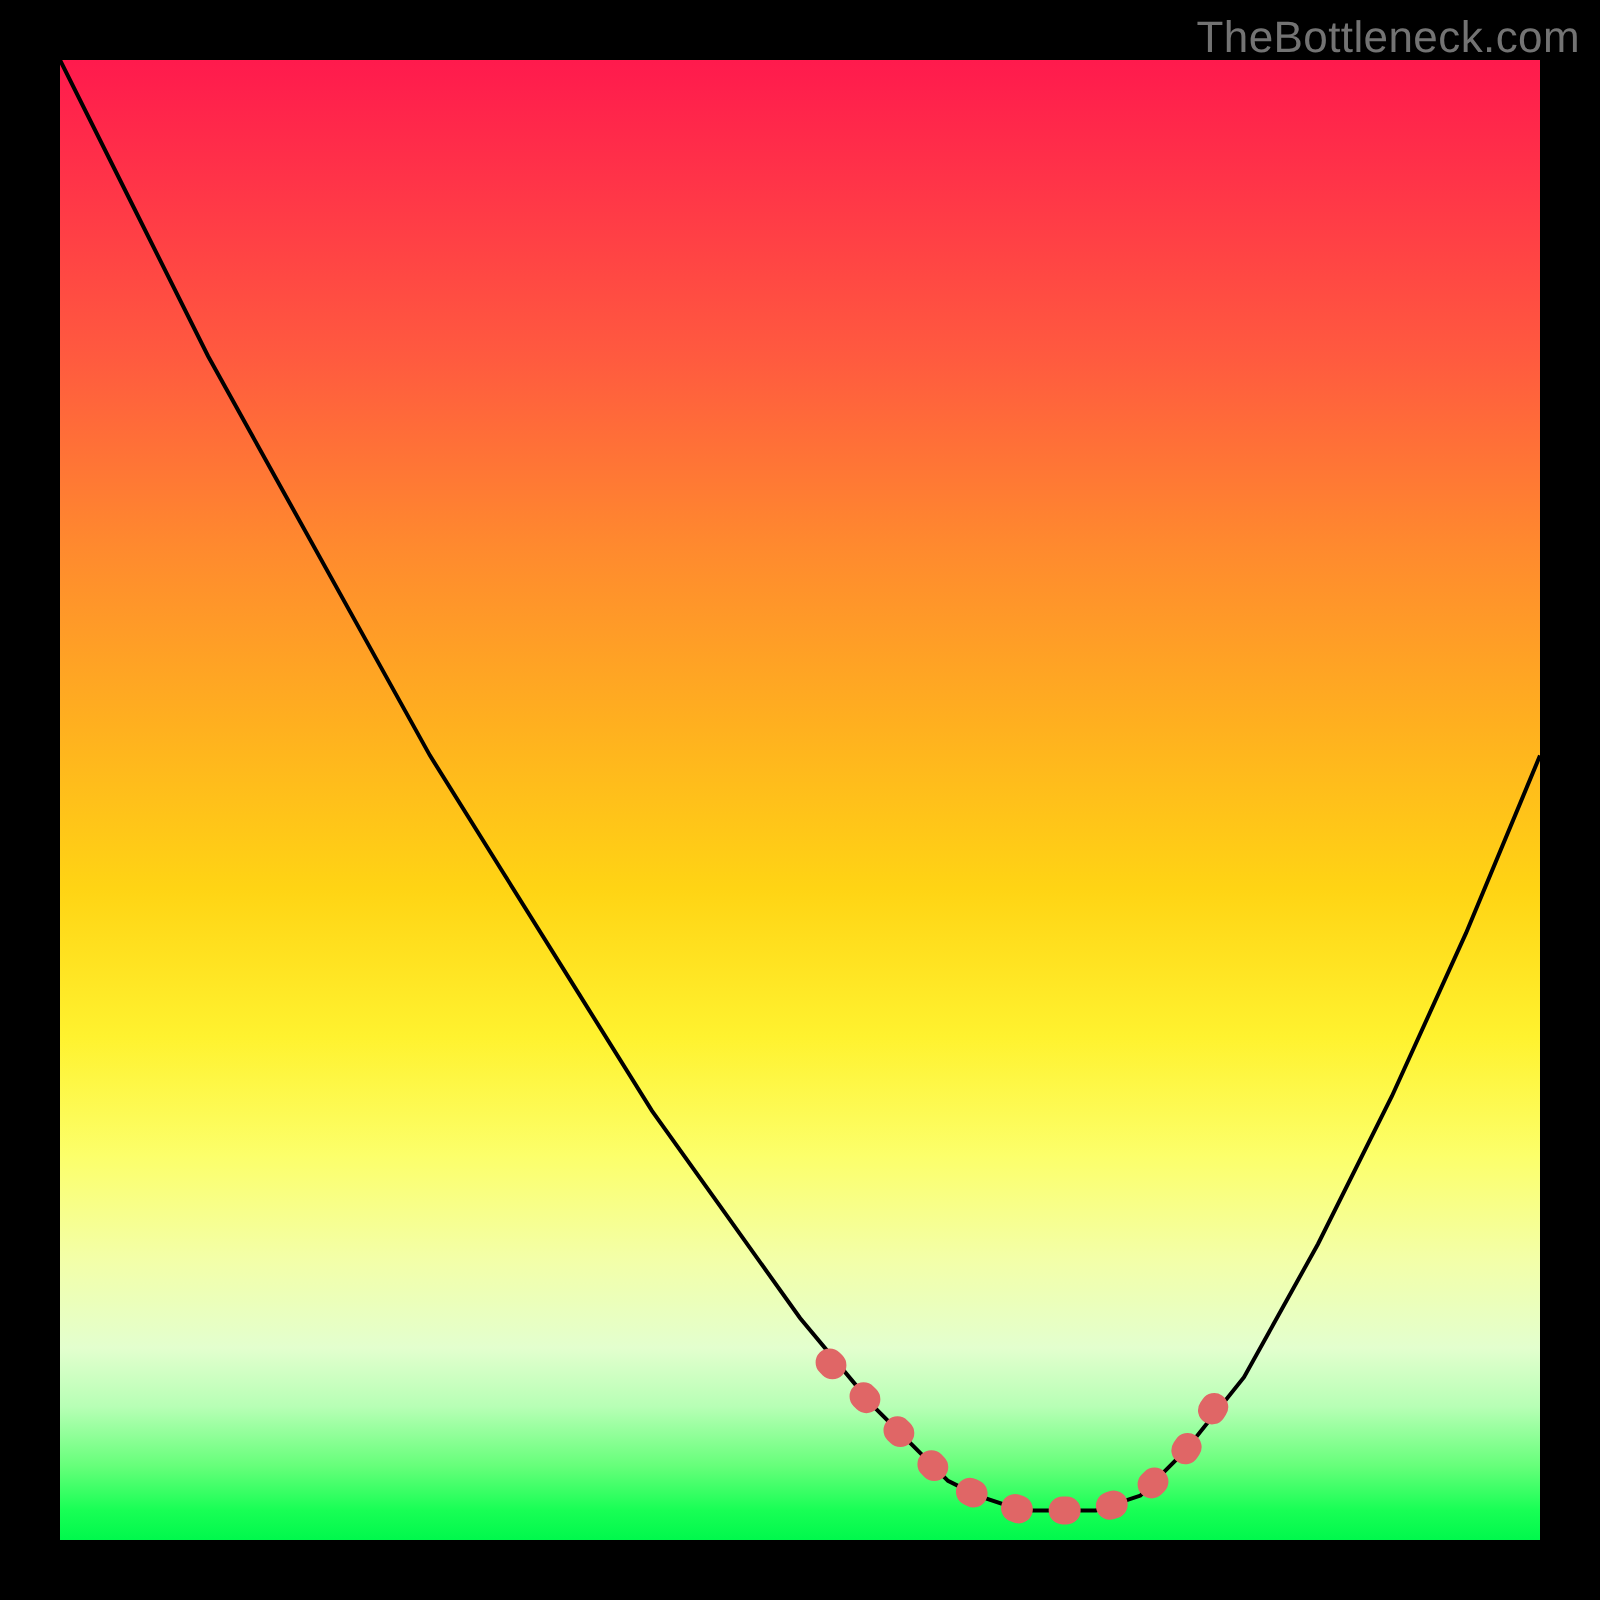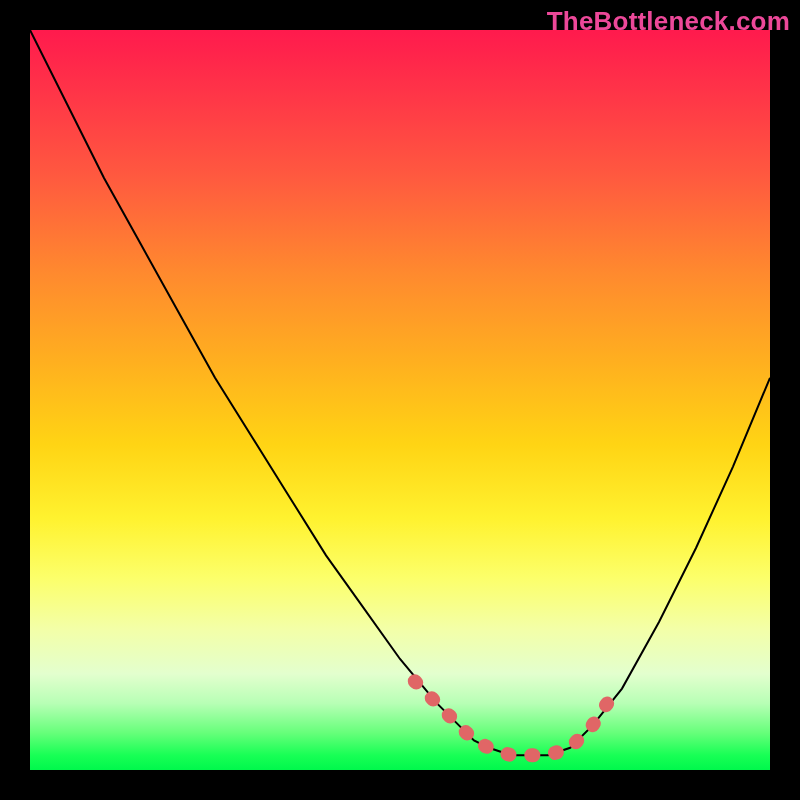--- a/index.html
+++ b/index.html
@@ -39,23 +39,23 @@
       #b7ffb5 91%,
       #66ff7a 95%,
       #18ff55 98%,
       #00f84c 100%
     );
   }
   .watermark {
     position: absolute;
     top: 6px;
     right: 10px;
-    color: #ec4899;
-    font-size: 26px;
-    font-weight: 700;
+    color: #737373;
+    font-size: 22px;
+    font-weight: 400;
     letter-spacing: 0.2px;
     user-select: none;
   }
   svg.curve {
     position: absolute;
     left: 0;
     top: 0;
     width: 740px;
     height: 740px;
   }

